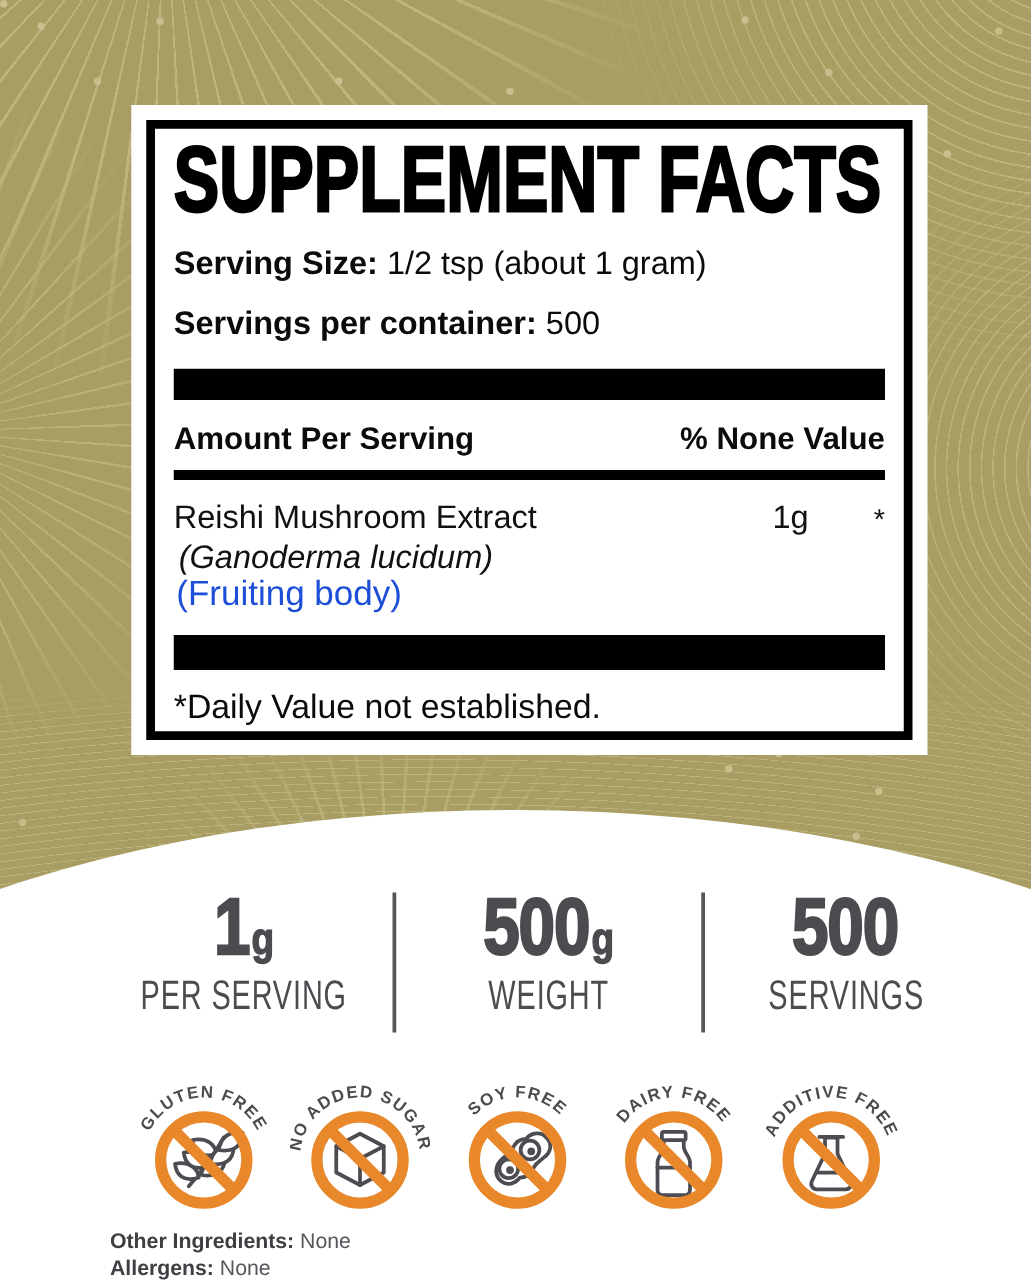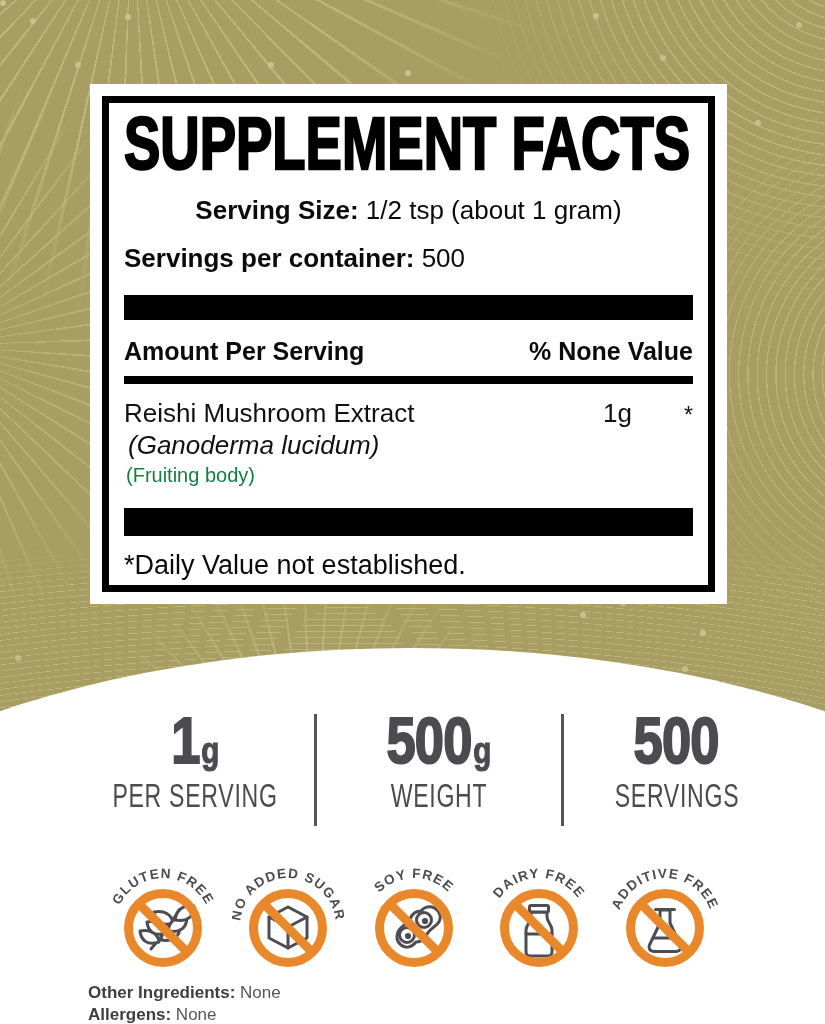--- a/index.html
+++ b/index.html
@@ -44,41 +44,41 @@
           755px 120px 0 rgba(203,194,146,.9), 796px 22px 0 rgba(203,194,146,.85),
           540px 598px 0 rgba(203,194,146,.9), 580px 612px 0 rgba(203,194,146,.9),
           620px 600px 0 rgba(203,194,146,.85), 700px 630px 0 rgba(203,194,146,.9),
           682px 666px 0 rgba(203,194,146,.85), 15px 655px 0 rgba(203,194,146,.8);}
 
   
   .curve-white{position:absolute;left:-288px;top:648px;width:1400px;height:660px;
                background:#ffffff;border-radius:50%;z-index:1;}
 
   
-  .facts-panel{position:absolute;left:90px;top:84px;width:637px;height:520px;
+  .facts-panel{position:absolute;left:105px;top:84px;width:637px;height:520px;
                background:#ffffff;z-index:2;}
   .facts-border{position:absolute;left:12px;top:12px;right:12px;bottom:12px;
                 border:7px solid #000;padding:0 15px;box-sizing:border-box;}
   .facts-title-svg{display:block;margin-top:10px;}
   .sf-line{font-size:26px;color:#0b0b0b;line-height:30px;white-space:nowrap;}
   .sf-line b{font-weight:bold;}
-  .line-serving{margin-top:18px;text-align:center;}
+  .line-serving{margin-top:18px;}
   .line-container{margin-top:18px;}
   .bar{background:#000;width:100%;}
   .bar-thick1{height:25px;margin-top:22px;}
   .bar-mid{height:8px;margin-top:10px;}
   .bar-thick2{height:28px;margin-top:18px;}
   .amount-row{display:flex;justify-content:space-between;margin-top:16px;
               font-weight:bold;font-size:25px;color:#0b0b0b;line-height:30px;}
   .ing-row{display:flex;margin-top:14px;font-size:26px;color:#111;line-height:30px;}
   .ing-name{width:441px;}
   .ing-amt{width:60px;margin-left:38px;}
   .ing-dv{flex:1;text-align:right;font-size:23px;padding-top:2px;}
   .ing-latin{font-style:italic;font-size:26px;color:#111;line-height:30px;padding-left:4px;}
-  .ing-part{font-size:20px;color:#15803d;line-height:30px;padding-left:2px;}
+  .ing-part{font-size:28px;color:#1d4ed8;line-height:30px;padding-left:2px;}
   .footnote{font-size:27px;color:#0b0b0b;margin-top:14px;}
 
   
   .stats{position:absolute;left:76px;top:708px;display:flex;align-items:stretch;z-index:2;}
   .stat-col{display:flex;flex-direction:column;align-items:center;justify-content:flex-start;}
   .stat-c1{width:238px;} .stat-c2{width:244px;} .stat-c3{width:226px;}
   .stat-num-line{display:flex;align-items:baseline;transform:scaleX(.82);transform-origin:center;
                  color:#4B4B50;font-weight:bold;}
   .stat-num{font-size:64px;line-height:66px;letter-spacing:-1px;-webkit-text-stroke:2px #4B4B50;}
   .stat-unit{font-size:36px;line-height:36px;-webkit-text-stroke:1.2px #4B4B50;margin-left:2px;}

